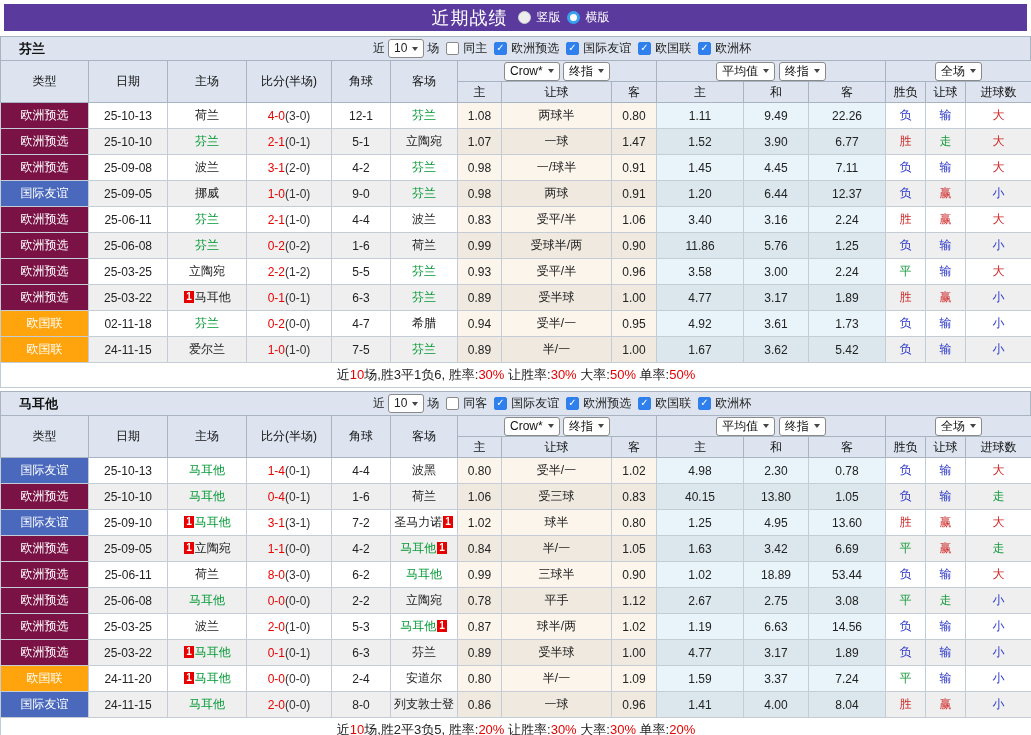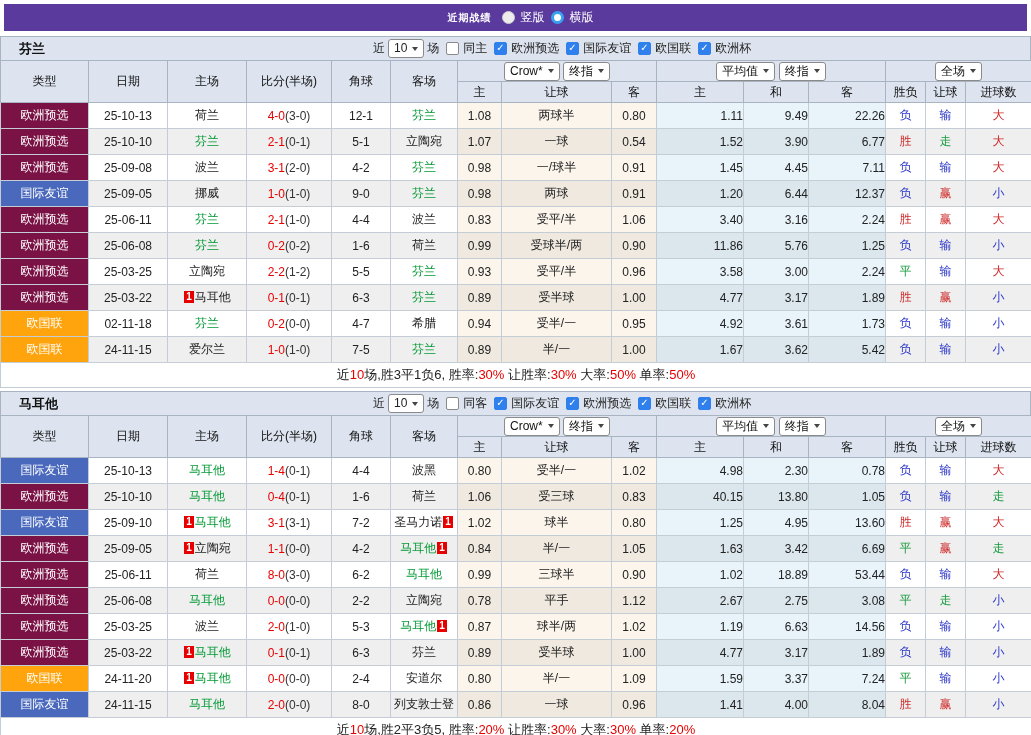--- a/index.html
+++ b/index.html
@@ -1,39 +1,39 @@
 <!DOCTYPE html>
 <html><head>
 <meta charset="utf-8">
 <style>
   html,body{margin:0;padding:0;background:#fff;}
   body{width:1031px;font-family:"Liberation Sans","DejaVu Sans",sans-serif;font-size:12px;color:#222;}
   .titlebar{margin:4px 4px 5px 4px;height:27px;background:#5b3a9e;color:#fff;display:flex;align-items:center;justify-content:center;gap:10px;}
-  .titlebar .title{font-weight:bold;font-size:10px;letter-spacing:1px;margin-left:10px;}
+  .titlebar .title{font-weight:normal;font-size:18px;letter-spacing:1px;margin-left:10px;}
   .radio-group{display:flex;align-items:center;gap:6px;font-size:12px;}
   .radio{display:inline-block;width:11px;height:11px;border-radius:50%;background:#ededed;border:1px solid #cfcfcf;box-sizing:content-box;}
   .radio.checked{width:7px;height:7px;background:#fff;border:3px solid #38a1f0;}
   .section{margin:0;}
   .section + .section{margin-top:3px;}
   .sec-head{height:23px;background:#dde4ef;border:1px solid #a9b4c2;border-bottom:none;position:relative;display:flex;align-items:center;}
   .team-name{font-weight:bold;font-size:13px;margin-left:18px;color:#111;}
   .filters{position:absolute;left:372px;top:0;height:23px;display:flex;align-items:center;gap:3px;white-space:nowrap;}
   .selectbox{display:inline-flex;align-items:center;gap:5px;background:#fff;border:1px solid #8a8a8a;border-radius:3px;padding:1px 5px;height:15px;line-height:15px;}
   .caret{width:0;height:0;border-left:3px solid transparent;border-right:3px solid transparent;border-top:4px solid #444;display:inline-block;}
   .cb{display:inline-block;width:11px;height:11px;background:#fff;border:1px solid #8a8a8a;border-radius:2px;position:relative;margin:0 1px 0 4px;vertical-align:middle;}
   .cb.checked{background:#2f80ed;border-color:#2f80ed;}
   .cb.checked::after{content:"\2713";position:absolute;left:1px;top:-1px;color:#fff;font-size:10px;font-weight:bold;}
   table{border-collapse:collapse;table-layout:fixed;width:1031px;}
   th,td{border:1px solid #c4ccd6;text-align:center;padding:0;overflow:hidden;white-space:nowrap;}
   thead th{background:#dde4ef;font-weight:normal;height:20px;border-color:#a9b4c2;color:#111;}
   tbody td{height:25px;}
   tr.odd{background:#fff;}
   tr.even{background:#efefef;}
   td.tint-a{background:rgba(238,214,178,0.25);}
-  td.tint-b{background:rgba(150,205,232,0.22);text-align:right;}
+  td.tint-b{background:rgba(150,205,232,0.22);}
   td.cat{color:#fff;}
   .score-full{color:#e80000;}
   .score-half{color:#333;}
   .team-green{color:#009933;}
   .card1{display:inline-block;background:#e80000;color:#fff;font-size:10px;font-weight:bold;line-height:12px;padding:0 2px;margin:0 1px;vertical-align:1px;}
   .res-r{color:#cf2a2a;}
   .res-g{color:#189a3e;}
   .res-b{color:#2a35c8;}
   td.summary-cell{height:24px;background:#fff;font-size:13px;}
   .sum-red{color:#e80000;}
@@ -151,21 +151,21 @@
           </tr>
           <tr class="even">
             <td class="cat" style="background: rgb(122, 18, 69);">欧洲预选</td>
             <td>25-10-10</td>
             <td><span class="team-green">芬兰</span></td>
             <td><span class="score-full">2-1</span><span class="score-half">(0-1)</span></td>
             <td>5-1</td>
             <td><span>立陶宛</span></td>
             <td class="tint-a">1.07</td>
             <td class="tint-a">一球</td>
-            <td class="tint-a">0.54</td>
+            <td class="tint-a">1.47</td>
             <td class="tint-b">1.52</td>
             <td class="tint-b">3.90</td>
             <td class="tint-b">6.77</td>
             <td class="res-r">胜</td>
             <td class="res-g">走</td>
             <td class="res-r">大</td>
           </tr>
           <tr class="odd">
             <td class="cat" style="background: rgb(122, 18, 69);">欧洲预选</td>
             <td>25-09-08</td>

